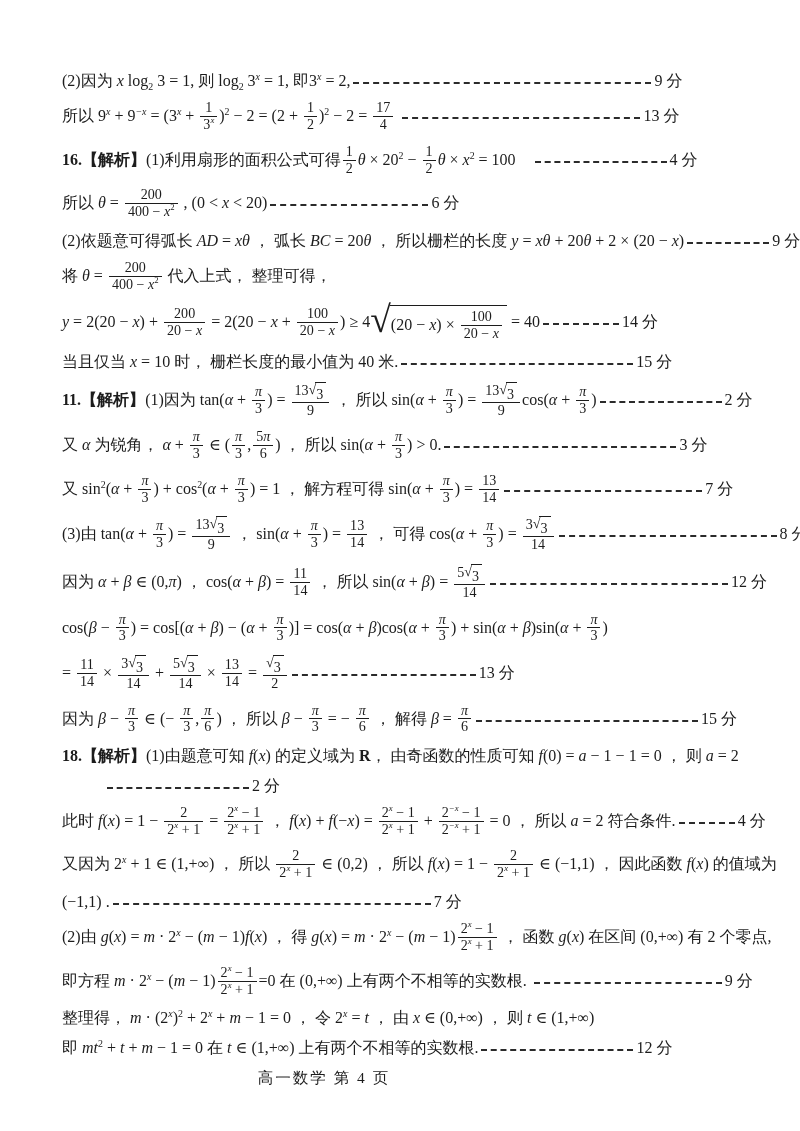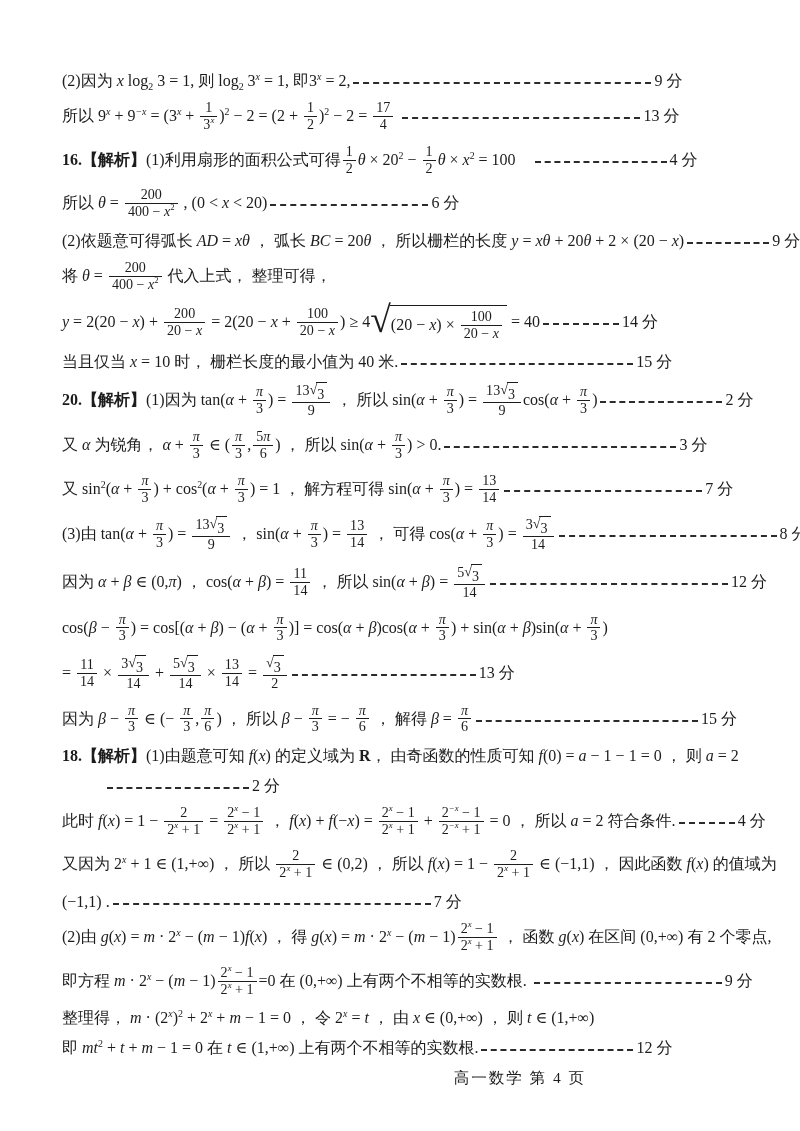--- a/index.html
+++ b/index.html
@@ -17,39 +17,39 @@
         line-height:1.12;margin:0 2px;position:relative;top:-1px;}
   .num{display:block;padding:0 3px;}
   .den{display:block;border-top:1px solid #1c1c1c;padding:0 3px;}
   .sqrt{display:inline-flex;align-items:flex-start;vertical-align:middle;white-space:nowrap;}
   .rad{line-height:1;margin-right:-1px;}
   .vinc{display:inline-block;border-top:1px solid #1c1c1c;padding:4px 3px 0 1px;line-height:1.05;}
   .sqrt.big .rad{font-size:2.35em;line-height:0.8;}
   .lead{display:inline-block;height:3px;border-bottom:2px dashed #2b2b2b;
         vertical-align:baseline;margin:0 3px 2px 3px;}
   .score{font-style:normal;}
-  .footer{text-align:right;font-size:15.5px;margin-top:4px;letter-spacing:2px;}
+  .footer{text-align:center;font-size:15.5px;margin-top:4px;letter-spacing:2px;}
 </style>
 </head>
 <body>
 
 <div class="page">
   <div>
       <div class="line"><span class="txt">(2)因为 </span><span class="it">x</span><span class="txt"> log</span><sub>2</sub><span class="txt"> 3 = 1, 则 log</span><sub>2</sub><span class="txt"> 3</span><sup class="i">x</sup><span class="txt"> = 1, 即3</span><sup class="i">x</sup><span class="txt"> = 2,</span><span class="lead" style="width: 298px;"></span><span class="score">9 分</span></div>
       <div class="line"><span class="txt">所以 9</span><sup class="i">x</sup><span class="txt"> + 9</span><sup class="i">−x</sup><span class="txt"> = (3</span><sup class="i">x</sup><span class="txt"> + </span><span class="frac"><span class="num"><span class="txt">1</span></span><span class="den"><span class="txt">3</span><sup class="i">x</sup></span></span><span class="txt">)</span><sup>2</sup><span class="txt"> − 2 = (2 + </span><span class="frac"><span class="num"><span class="txt">1</span></span><span class="den"><span class="txt">2</span></span></span><span class="txt">)</span><sup>2</sup><span class="txt"> − 2 = </span><span class="frac"><span class="num"><span class="txt">17</span></span><span class="den"><span class="txt">4</span></span></span><span class="txt"> </span><span class="lead" style="width: 238px;"></span><span class="score">13 分</span></div>
       <div class="line"><span class="bold">16.【解析】</span><span class="txt">(1)利用扇形的面积公式可得</span><span class="frac"><span class="num"><span class="txt">1</span></span><span class="den"><span class="txt">2</span></span></span><span class="it">θ</span><span class="txt"> × 20</span><sup>2</sup><span class="txt"> − </span><span class="frac"><span class="num"><span class="txt">1</span></span><span class="den"><span class="txt">2</span></span></span><span class="it">θ</span><span class="txt"> × </span><span class="it">x</span><sup>2</sup><span class="txt"> = 100</span><span class="txt">&nbsp;&nbsp;&nbsp;&nbsp;</span><span class="lead" style="width: 132px;"></span><span class="score">4 分</span></div>
       <div class="line"><span class="txt">所以 </span><span class="it">θ</span><span class="txt"> = </span><span class="frac"><span class="num"><span class="txt">200</span></span><span class="den"><span class="txt">400 − </span><span class="it">x</span><sup>2</sup></span></span><span class="txt"> , (0 &lt; </span><span class="it">x</span><span class="txt"> &lt; 20)</span><span class="lead" style="width: 158px;"></span><span class="score">6 分</span></div>
       <div class="line"><span class="txt">(2)依题意可得弧长 </span><span class="it">AD</span><span class="txt"> = </span><span class="it">xθ</span><span class="txt"> ， 弧长 </span><span class="it">BC</span><span class="txt"> = 20</span><span class="it">θ</span><span class="txt"> ， 所以栅栏的长度 </span><span class="it">y</span><span class="txt"> = </span><span class="it">xθ</span><span class="txt"> + 20</span><span class="it">θ</span><span class="txt"> + 2 × (20 − </span><span class="it">x</span><span class="txt">)</span><span class="lead" style="width: 82px;"></span><span class="score">9 分</span></div>
       <div class="line"><span class="txt">将 </span><span class="it">θ</span><span class="txt"> = </span><span class="frac"><span class="num"><span class="txt">200</span></span><span class="den"><span class="txt">400 − </span><span class="it">x</span><sup>2</sup></span></span><span class="txt"> 代入上式， 整理可得，</span></div>
       <div class="line"><span class="it">y</span><span class="txt"> = 2(20 − </span><span class="it">x</span><span class="txt">) + </span><span class="frac"><span class="num"><span class="txt">200</span></span><span class="den"><span class="txt">20 − </span><span class="it">x</span></span></span><span class="txt"> = 2(20 − </span><span class="it">x</span><span class="txt"> + </span><span class="frac"><span class="num"><span class="txt">100</span></span><span class="den"><span class="txt">20 − </span><span class="it">x</span></span></span><span class="txt">) ≥ 4</span><span class="sqrt big">
           <span class="rad">√</span>
           <span class="vinc"><span class="txt">(20 − </span><span class="it">x</span><span class="txt">) × </span><span class="frac"><span class="num"><span class="txt">100</span></span><span class="den"><span class="txt">20 − </span><span class="it">x</span></span></span></span>
         </span><span class="txt"> = 40</span><span class="lead" style="width: 76px;"></span><span class="score">14 分</span></div>
       <div class="line"><span class="txt">当且仅当 </span><span class="it">x</span><span class="txt"> = 10 时， 栅栏长度的最小值为 40 米.</span><span class="lead" style="width: 232px;"></span><span class="score">15 分</span></div>
-      <div class="line"><span class="bold">20.【解析】</span><span class="txt">(1)因为 tan(</span><span class="it">α</span><span class="txt"> + </span><span class="frac"><span class="num"><span class="it">π</span></span><span class="den"><span class="txt">3</span></span></span><span class="txt">) = </span><span class="frac"><span class="num"><span class="txt">13</span><span class="sqrt">
+      <div class="line"><span class="bold">11.【解析】</span><span class="txt">(1)因为 tan(</span><span class="it">α</span><span class="txt"> + </span><span class="frac"><span class="num"><span class="it">π</span></span><span class="den"><span class="txt">3</span></span></span><span class="txt">) = </span><span class="frac"><span class="num"><span class="txt">13</span><span class="sqrt">
               <span class="rad">√</span>
               <span class="vinc"><span class="txt">3</span></span>
             </span></span><span class="den"><span class="txt">9</span></span></span><span class="txt"> ， 所以 sin(</span><span class="it">α</span><span class="txt"> + </span><span class="frac"><span class="num"><span class="it">π</span></span><span class="den"><span class="txt">3</span></span></span><span class="txt">) = </span><span class="frac"><span class="num"><span class="txt">13</span><span class="sqrt">
               <span class="rad">√</span>
               <span class="vinc"><span class="txt">3</span></span>
             </span></span><span class="den"><span class="txt">9</span></span></span><span class="txt">cos(</span><span class="it">α</span><span class="txt"> + </span><span class="frac"><span class="num"><span class="it">π</span></span><span class="den"><span class="txt">3</span></span></span><span class="txt">)</span><span class="lead" style="width: 122px;"></span><span class="score">2 分</span></div>
       <div class="line"><span class="txt">又 </span><span class="it">α</span><span class="txt"> 为锐角， </span><span class="it">α</span><span class="txt"> + </span><span class="frac"><span class="num"><span class="it">π</span></span><span class="den"><span class="txt">3</span></span></span><span class="txt"> ∈ (</span><span class="frac"><span class="num"><span class="it">π</span></span><span class="den"><span class="txt">3</span></span></span><span class="txt">,</span><span class="frac"><span class="num"><span class="txt">5</span><span class="it">π</span></span><span class="den"><span class="txt">6</span></span></span><span class="txt">) ， 所以 sin(</span><span class="it">α</span><span class="txt"> + </span><span class="frac"><span class="num"><span class="it">π</span></span><span class="den"><span class="txt">3</span></span></span><span class="txt">) &gt; 0.</span><span class="lead" style="width: 232px;"></span><span class="score">3 分</span></div>
       <div class="line"><span class="txt">又 sin</span><sup>2</sup><span class="txt">(</span><span class="it">α</span><span class="txt"> + </span><span class="frac"><span class="num"><span class="it">π</span></span><span class="den"><span class="txt">3</span></span></span><span class="txt">) + cos</span><sup>2</sup><span class="txt">(</span><span class="it">α</span><span class="txt"> + </span><span class="frac"><span class="num"><span class="it">π</span></span><span class="den"><span class="txt">3</span></span></span><span class="txt">) = 1 ， 解方程可得 sin(</span><span class="it">α</span><span class="txt"> + </span><span class="frac"><span class="num"><span class="it">π</span></span><span class="den"><span class="txt">3</span></span></span><span class="txt">) = </span><span class="frac"><span class="num"><span class="txt">13</span></span><span class="den"><span class="txt">14</span></span></span><span class="lead" style="width: 198px;"></span><span class="score">7 分</span></div>
       <div class="line"><span class="txt">(3)由 tan(</span><span class="it">α</span><span class="txt"> + </span><span class="frac"><span class="num"><span class="it">π</span></span><span class="den"><span class="txt">3</span></span></span><span class="txt">) = </span><span class="frac"><span class="num"><span class="txt">13</span><span class="sqrt">
               <span class="rad">√</span>

